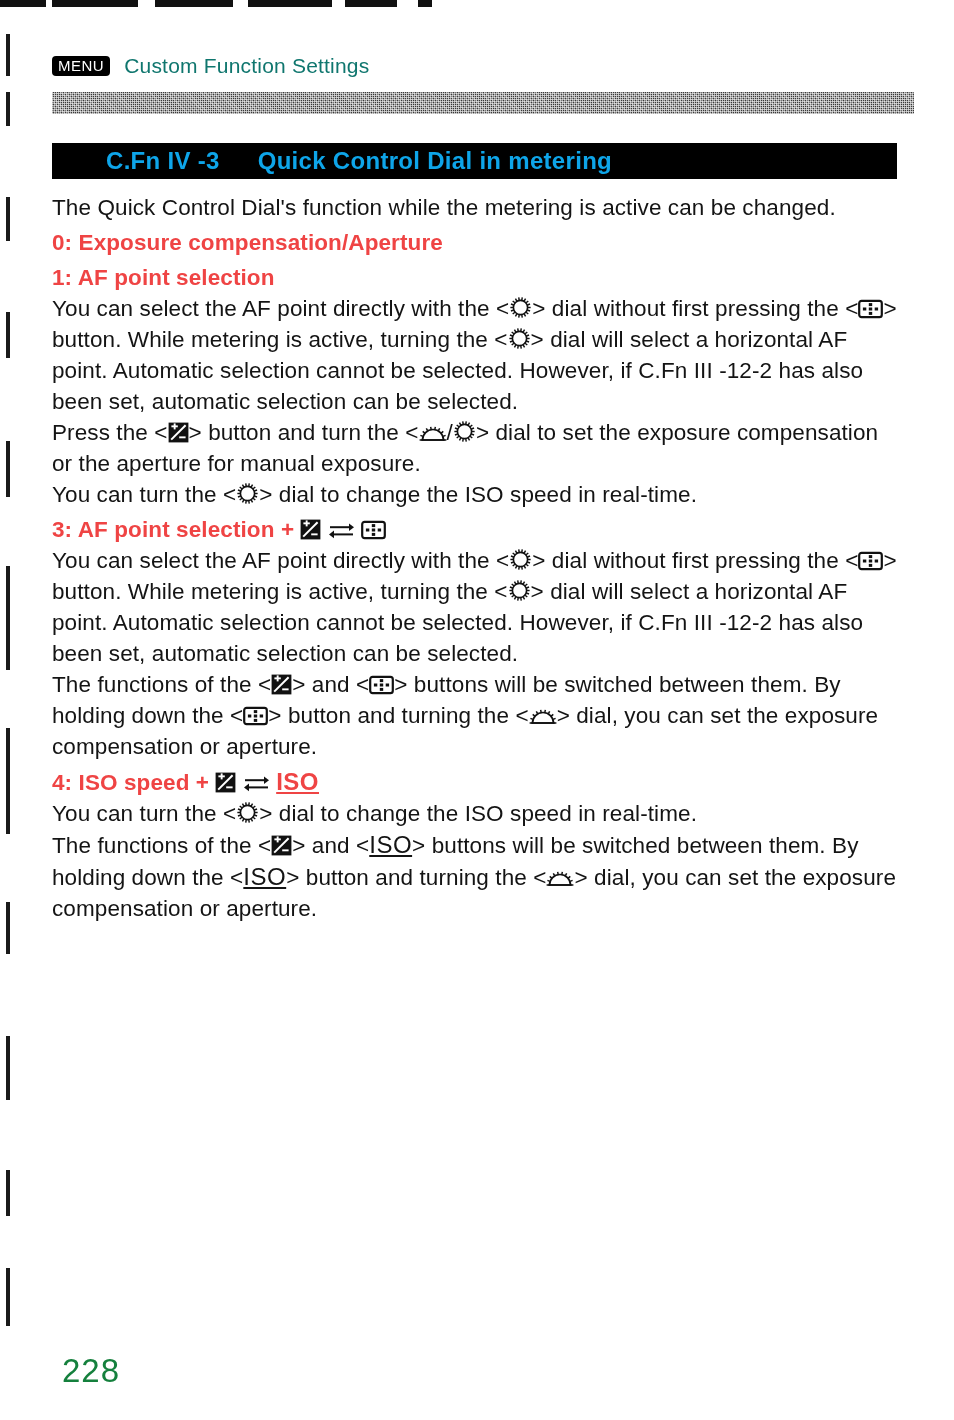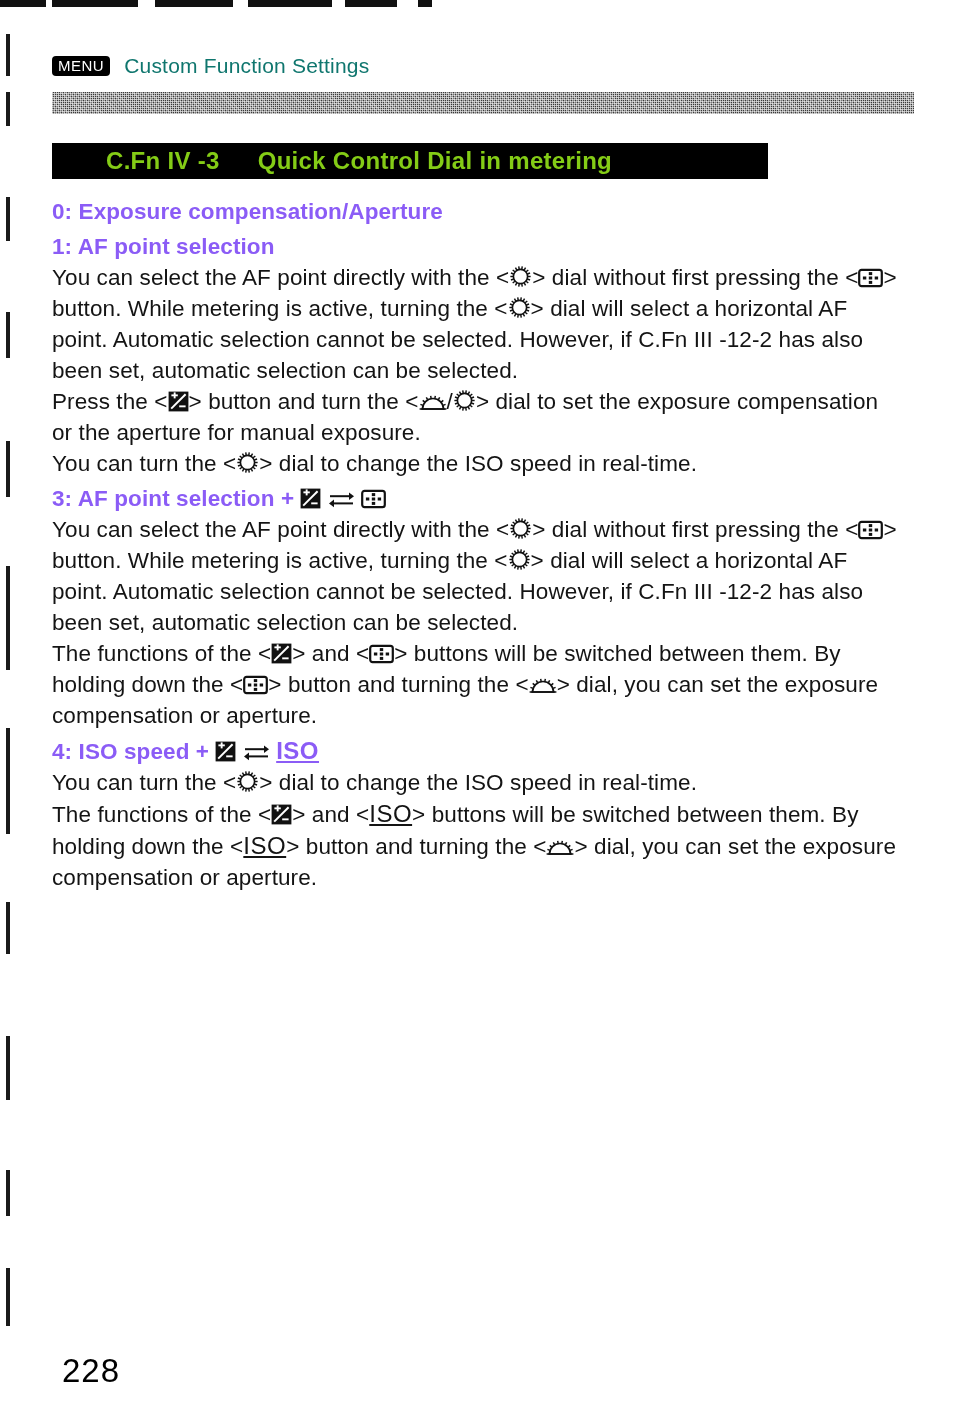--- a/index.html
+++ b/index.html
@@ -81,23 +81,23 @@
       repeating-linear-gradient(0deg,   rgba(255,255,255,.55) 0 1px, rgba(0,0,0,0) 1px 2px),
       repeating-linear-gradient(90deg,  rgba(255,255,255,.55) 0 1px, rgba(0,0,0,0) 1px 2px),
       repeating-linear-gradient(45deg,  rgba(255,255,255,.30) 0 1px, rgba(0,0,0,0) 1px 3px);
     opacity: .92;
   }
 
   
   .title-bar {
     position: absolute;
     left: 52px; top: 143px;
-    width: 716px; height: 36px;
+    width: 845px; height: 36px;
     background: #000;
-    color: #84cc16;
+    color: #0ea5e9;
     display: flex;
     align-items: center;
     white-space: nowrap;
   }
   .title-bar .cfn-code {
     font-size: 24px;
     font-weight: bold;
     margin-left: 54px;
     letter-spacing: 0.3px;
   }
@@ -122,35 +122,35 @@
     letter-spacing: 0.1px;
   }
   p.intro {
     width: 800px;
   }
   h3.option {
     margin: 4px 0 0 0;
     font-size: 22.5px;
     font-weight: bold;
     line-height: 31px;
-    color: #8b5cf6;
+    color: #ef4444;
     display: block;
     letter-spacing: 0.1px;
   }
   .indent {
     margin-left: 38px;
     width: 846px;
   }
 
   
   .page-number {
     position: absolute;
     left: 62px; top: 1352px;
     font-size: 33px;
-    color: #000000;
+    color: #15803d;
     letter-spacing: 1px;
   }
 
   
   .ic {
     display: inline-block;
     vertical-align: -3px;
     line-height: 0;
   }
   .ic svg { display: block; }
@@ -200,20 +200,21 @@
   </div>
 
   <div class="separator"></div>
 
   <div class="title-bar">
     <span class="cfn-code">C.Fn IV -3</span>
     <span class="cfn-name">Quick Control Dial in metering</span>
   </div>
 
   <div class="body-area">
+    <p class="intro">The Quick Control Dial's function while the metering is active can be changed.</p>
     <div id="options-host">
         <h3 class="option">0: Exposure compensation/Aperture</h3>
         <h3 class="option">1: AF point selection</h3>
         <p class="desc indent">You can select the AF point directly with the &lt;<span class="ic ic-qcd"><svg viewBox="0 0 24 24">
               <circle cx="12" cy="12" r="7.4" fill="none" stroke="#111" stroke-width="1.7"></circle>
               <line x1="19.6" y1="12" x2="22.6" y2="12" stroke="#111" stroke-width="1.5"></line>
               <line x1="19.141663917972902" y1="14.599353089275082" x2="21.96074178033063" y2="15.625413519252088" stroke="#111" stroke-width="1.5"></line>
               <line x1="17.821937767704235" y1="16.885185833617697" x2="20.120071097061167" y2="18.813548662677317" stroke="#111" stroke-width="1.5"></line>
               <line x1="15.8" y1="18.581793068761733" x2="17.3" y2="21.17986928011505" stroke="#111" stroke-width="1.5"></line>
               <line x1="13.319726150268671" y1="19.48453892289278" x2="13.840670683269462" y2="22.438962181929405" stroke="#111" stroke-width="1.5"></line>

